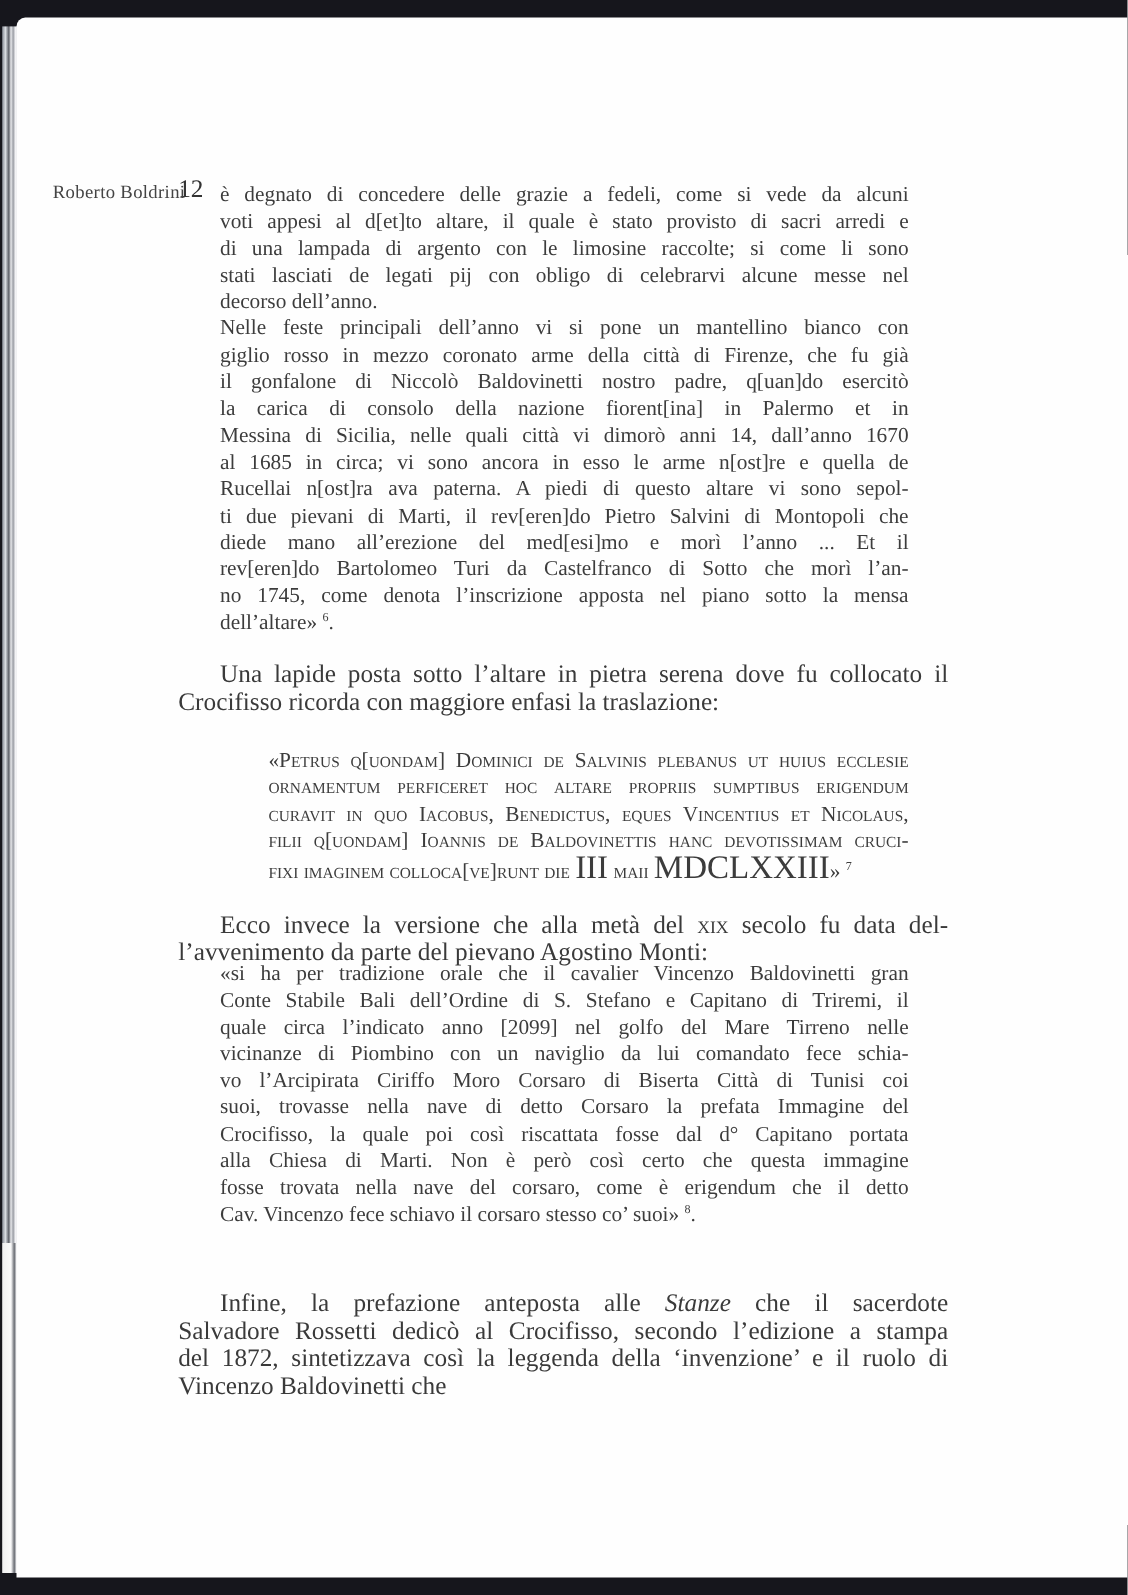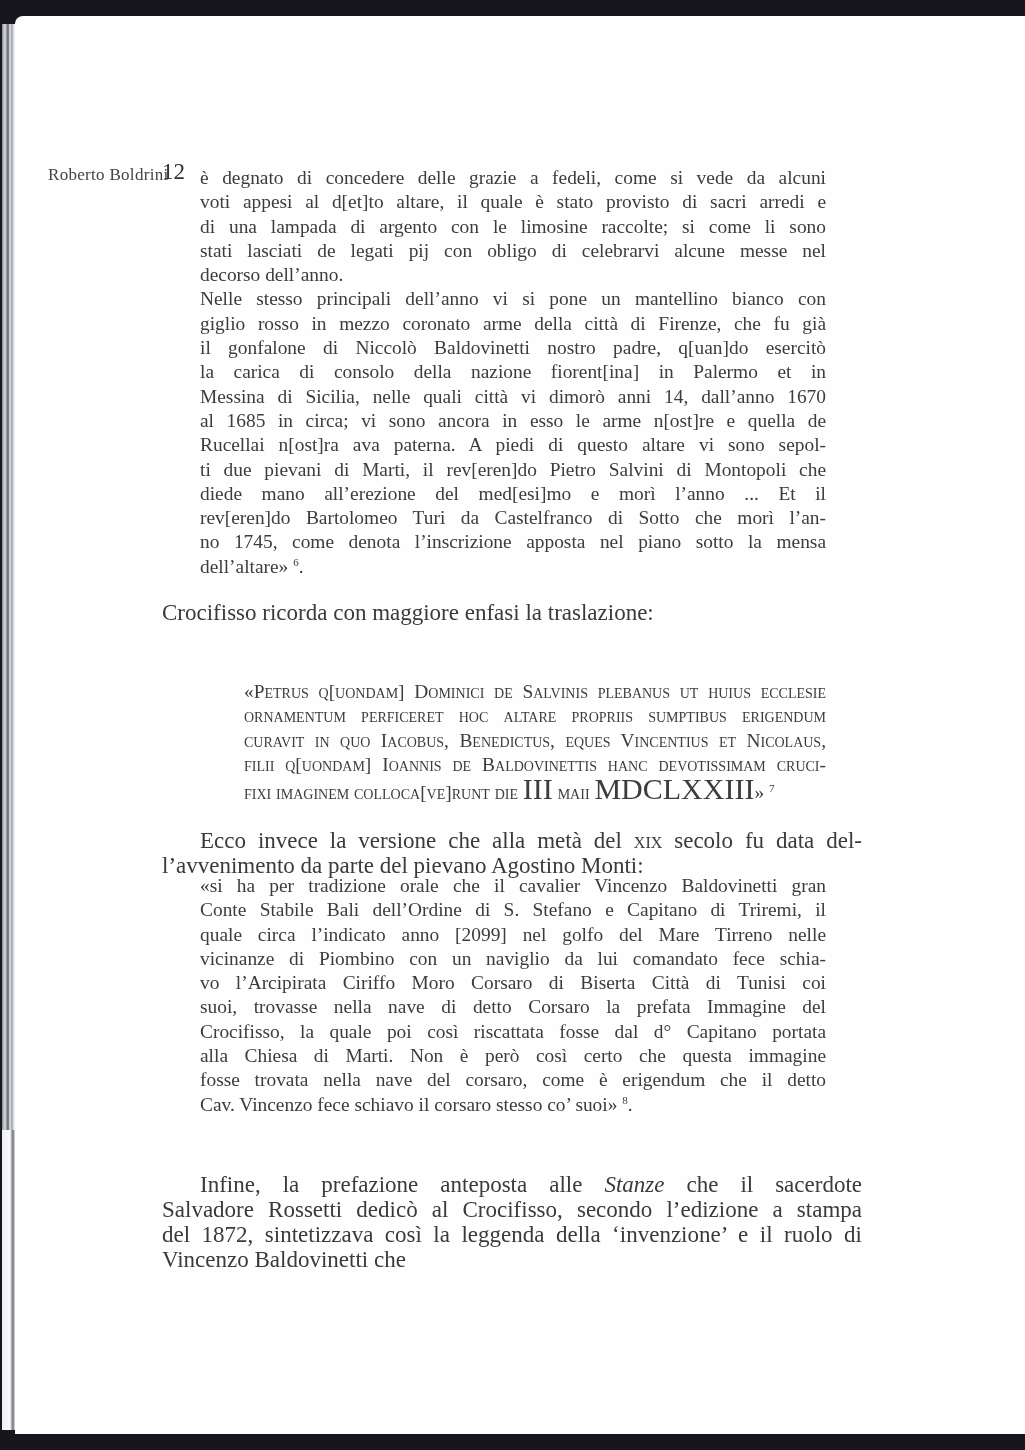--- a/index.html
+++ b/index.html
@@ -122,35 +122,36 @@
   <span class="page-number">12</span>
   <span class="running-title">Roberto Boldrini</span>
 </div>
 
 <div class="block quote" style="top:166px;">
   <span class="line">è degnato di concedere delle grazie a fedeli, come si vede da alcuni</span>
   <span class="line">voti appesi al d[et]to altare, il quale è stato provisto di sacri arredi e</span>
   <span class="line">di una lampada di argento con le limosine raccolte; si come li sono</span>
   <span class="line">stati lasciati de legati pij con obligo di celebrarvi alcune messe nel</span>
   <span class="line last">decorso dell’anno.</span>
-  <span class="line">Nelle stesso principali dell’anno vi si pone un mantellino bianco con</span>
+  <span class="line">Nelle feste principali dell’anno vi si pone un mantellino bianco con</span>
   <span class="line">giglio rosso in mezzo coronato arme della città di Firenze, che fu già</span>
   <span class="line">il gonfalone di Niccolò Baldovinetti nostro padre, q[uan]do esercitò</span>
   <span class="line">la carica di consolo della nazione fiorent[ina] in Palermo et in</span>
   <span class="line">Messina di Sicilia, nelle quali città vi dimorò anni 14, dall’anno 1670</span>
   <span class="line">al 1685 in circa; vi sono ancora in esso le arme n[ost]re e quella de</span>
   <span class="line">Rucellai n[ost]ra ava paterna. A piedi di questo altare vi sono sepol-</span>
   <span class="line">ti due pievani di Marti, il rev[eren]do Pietro Salvini di Montopoli che</span>
   <span class="line">diede mano all’erezione del med[esi]mo e morì l’anno ... Et il</span>
   <span class="line">rev[eren]do Bartolomeo Turi da Castelfranco di Sotto che morì l’an-</span>
   <span class="line">no 1745, come denota l’inscrizione apposta nel piano sotto la mensa</span>
   <span class="line last"><span>dell’altare» </span><sup>6</sup><span>.</span></span>
 </div>
 
 <div class="block body-text" style="top:600px;">
+  <span class="line" style="text-indent:38px;">Una lapide posta sotto l’altare in pietra serena dove fu collocato il</span>
   <span class="line last">Crocifisso ricorda con maggiore enfasi la traslazione:</span>
 </div>
 
 <div class="block quote inscription" style="top:680px;">
   <span class="line sc">«Petrus q[uondam] Dominici de Salvinis plebanus ut huius ecclesie</span>
   <span class="line sc">ornamentum perficeret hoc altare propriis sumptibus erigendum</span>
   <span class="line sc">curavit in quo Iacobus, Benedictus, eques Vincentius et Nicolaus,</span>
   <span class="line sc">filii q[uondam] Ioannis de Baldovinettis hanc devotissimam cruci-</span>
   <span class="line last"><span class="sc">fixi imaginem colloca[ve]runt die </span><span class="big">III</span><span class="sc"> maii </span><span class="big">MDCLXXIII</span><span>» </span><sup>7</sup></span>
 </div>

